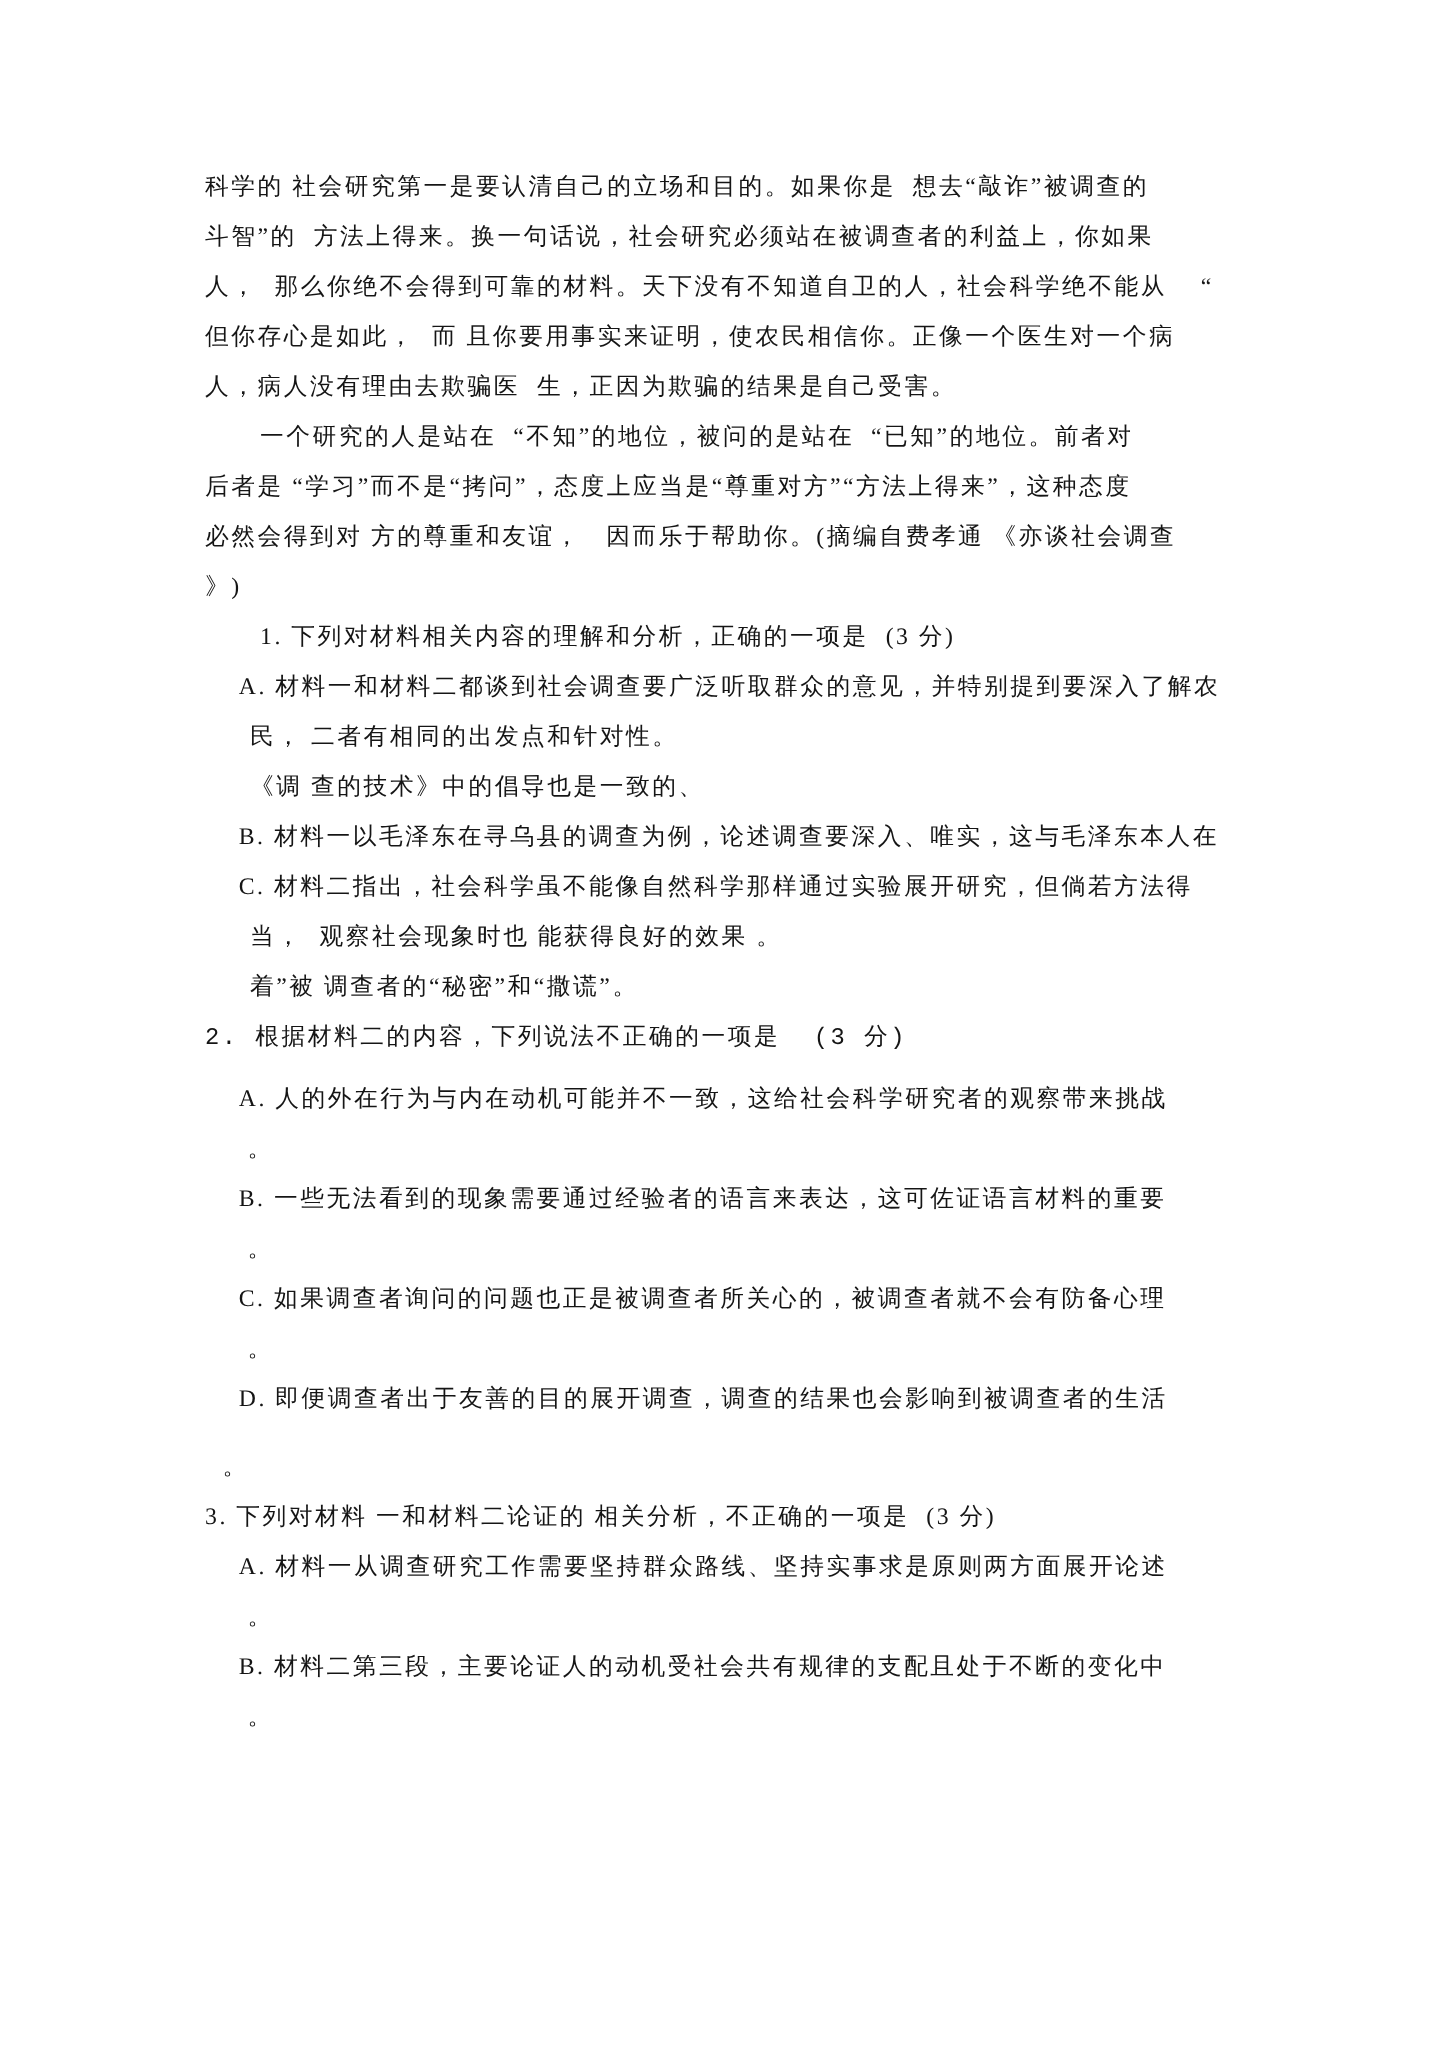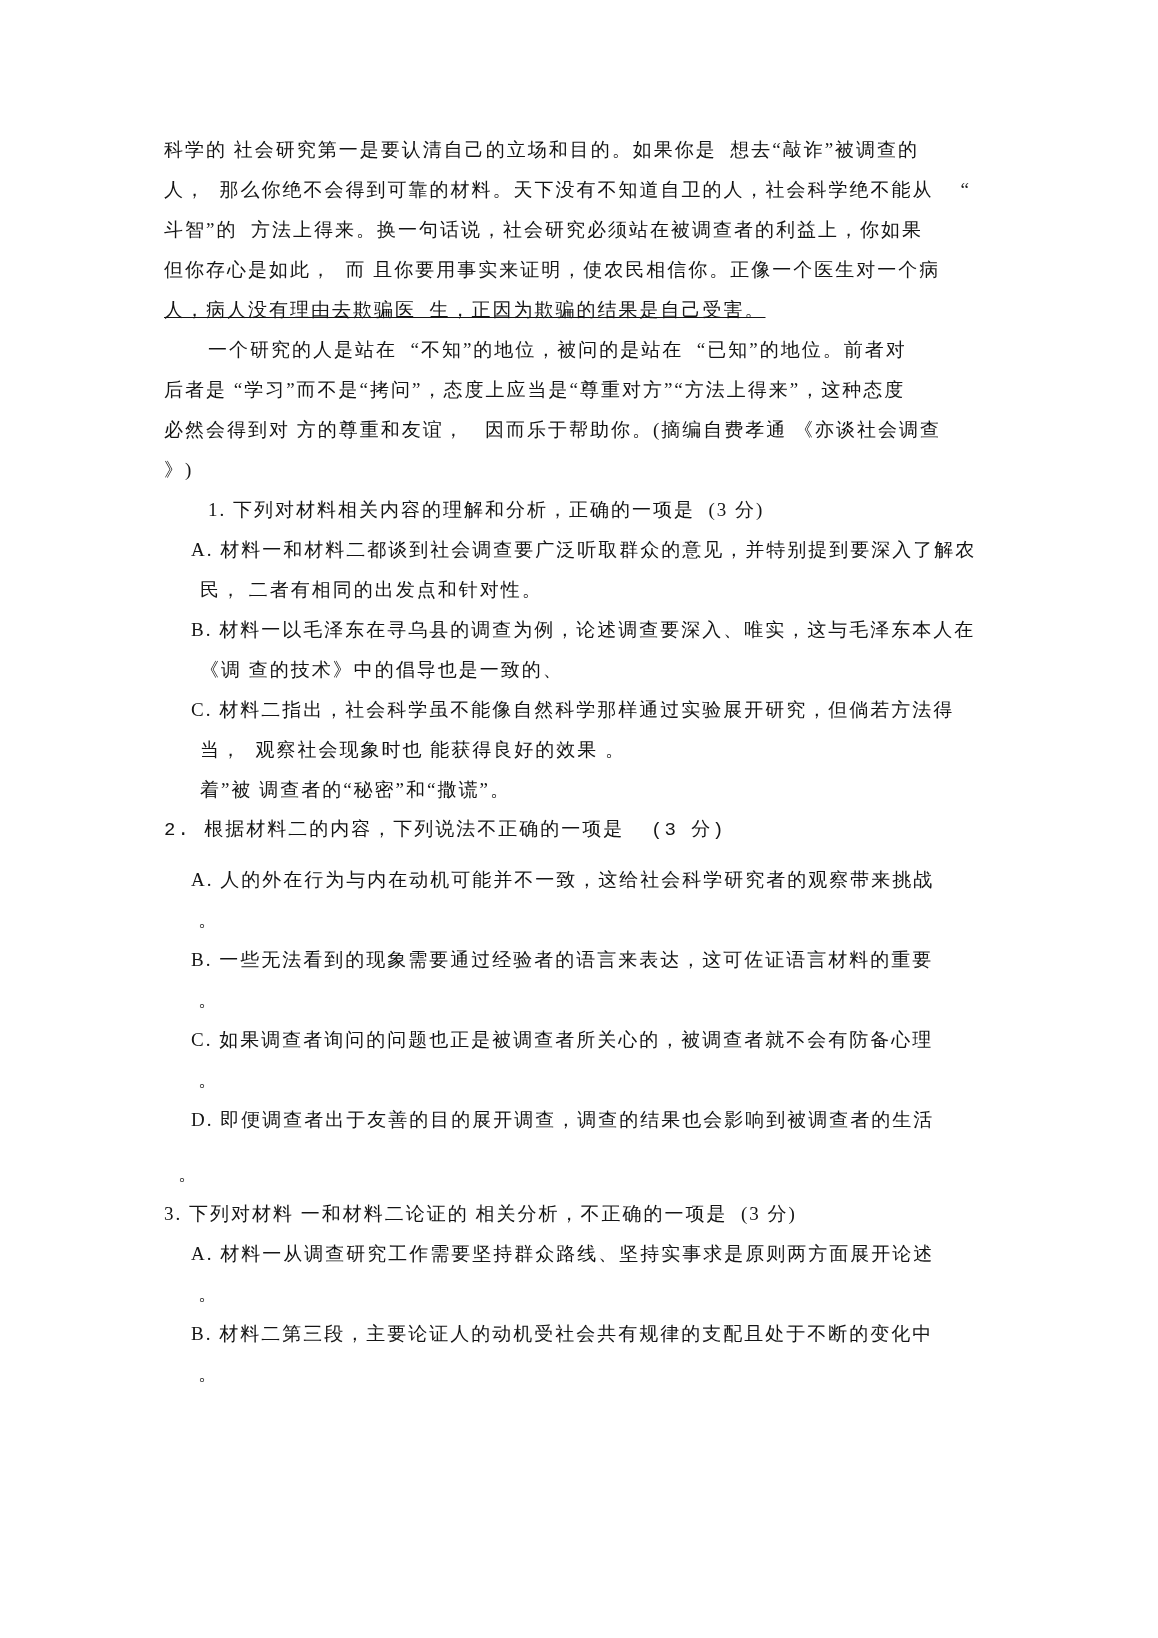--- a/index.html
+++ b/index.html
@@ -30,33 +30,33 @@
     line-height: 40px;
     white-space: pre;
   }
 </style>
 </head>
 <body>
 
 <div class="page" style="background: rgb(255, 255, 255);">
   <div class="text-block" style="color: rgb(21, 21, 21);">
       <div class="line" style="padding-left: 0px;">科学的 社会研究第一是要认清自己的立场和目的。如果你是  想去“敲诈”被调查的</div>
+      <div class="line" style="padding-left: 0px;">斗智”的  方法上得来。换一句话说，社会研究必须站在被调查者的利益上，你如果</div>
       <div class="line" style="padding-left: 0px;">人，  那么你绝不会得到可靠的材料。天下没有不知道自卫的人，社会科学绝不能从    “</div>
-      <div class="line" style="padding-left: 0px;">斗智”的  方法上得来。换一句话说，社会研究必须站在被调查者的利益上，你如果</div>
       <div class="line" style="padding-left: 0px;">但你存心是如此，  而 且你要用事实来证明，使农民相信你。正像一个医生对一个病</div>
-      <div class="line" style="padding-left: 0px; text-decoration: underline;">人，病人没有理由去欺骗医  生，正因为欺骗的结果是自己受害。</div>
+      <div class="line" style="padding-left: 0px;">人，病人没有理由去欺骗医  生，正因为欺骗的结果是自己受害。</div>
       <div class="line" style="padding-left: 44px;">一个研究的人是站在  “不知”的地位，被问的是站在  “已知”的地位。前者对</div>
       <div class="line" style="padding-left: 0px;">后者是 “学习”而不是“拷问”，态度上应当是“尊重对方”“方法上得来”，这种态度</div>
       <div class="line" style="padding-left: 0px;">必然会得到对 方的尊重和友谊，   因而乐于帮助你。(摘编自费孝通 《亦谈社会调查</div>
       <div class="line" style="padding-left: 0px;">》)</div>
       <div class="line" style="padding-left: 0px; margin-left: 44px;">1. 下列对材料相关内容的理解和分析，正确的一项是  (3 分)</div>
       <div class="line" style="padding-left: 27px;">A. 材料一和材料二都谈到社会调查要广泛听取群众的意见，并特别提到要深入了解农</div>
       <div class="line" style="padding-left: 36px;">民， 二者有相同的出发点和针对性。</div>
+      <div class="line" style="padding-left: 36px;">《调 查的技术》中的倡导也是一致的、</div>
       <div class="line" style="padding-left: 27px;">B. 材料一以毛泽东在寻乌县的调查为例，论述调查要深入、唯实，这与毛泽东本人在</div>
-      <div class="line" style="padding-left: 36px;">《调 查的技术》中的倡导也是一致的、</div>
       <div class="line" style="padding-left: 27px;">C. 材料二指出，社会科学虽不能像自然科学那样通过实验展开研究，但倘若方法得</div>
       <div class="line" style="padding-left: 36px;">当，  观察社会现象时也 能获得良好的效果 。</div>
       <div class="line" style="padding-left: 36px;">着”被 调查者的“秘密”和“撒谎”。</div>
       <div class="line" style="padding-left: 0px; font-family: Liberation Mono, monospace;">2. 根据材料二的内容，下列说法不正确的一项是  (3 分)</div>
       <div class="line" style="padding-left: 27px; margin-top: 10px;">A. 人的外在行为与内在动机可能并不一致，这给社会科学研究者的观察带来挑战</div>
       <div class="line" style="padding-left: 34px;">。</div>
       <div class="line" style="padding-left: 27px;">B. 一些无法看到的现象需要通过经验者的语言来表达，这可佐证语言材料的重要</div>
       <div class="line" style="padding-left: 34px;">。</div>
       <div class="line" style="padding-left: 27px;">C. 如果调查者询问的问题也正是被调查者所关心的，被调查者就不会有防备心理</div>
       <div class="line" style="padding-left: 34px;">。</div>

